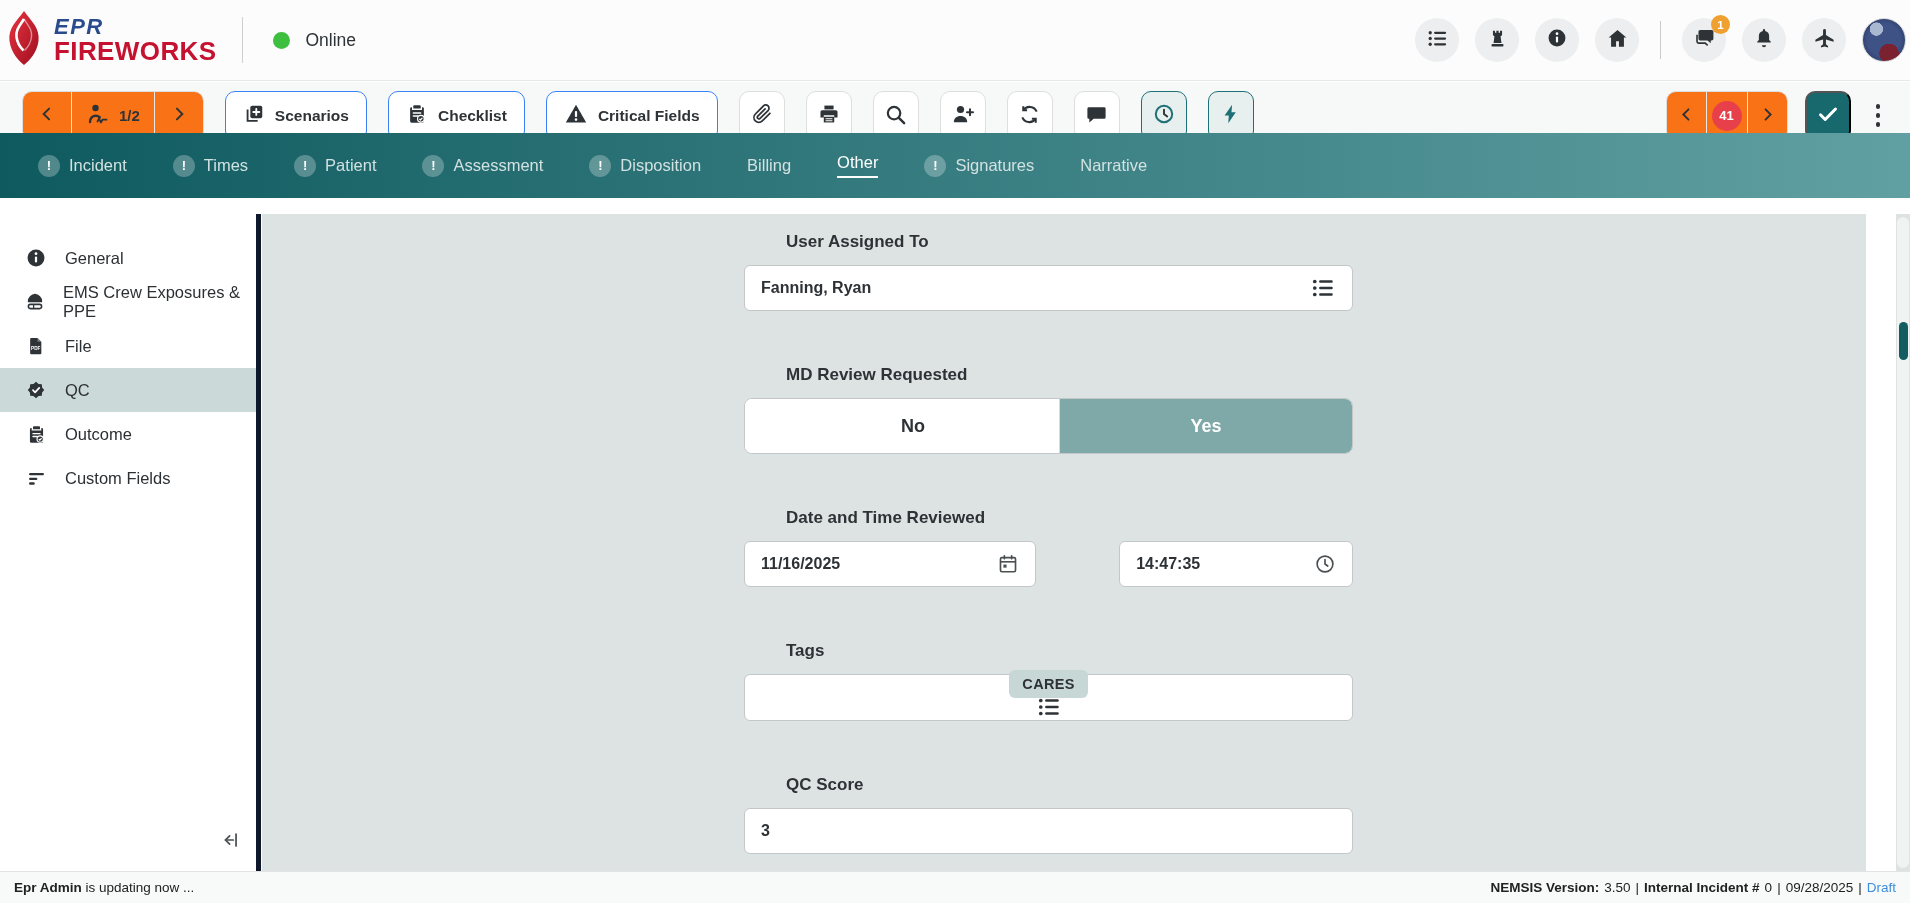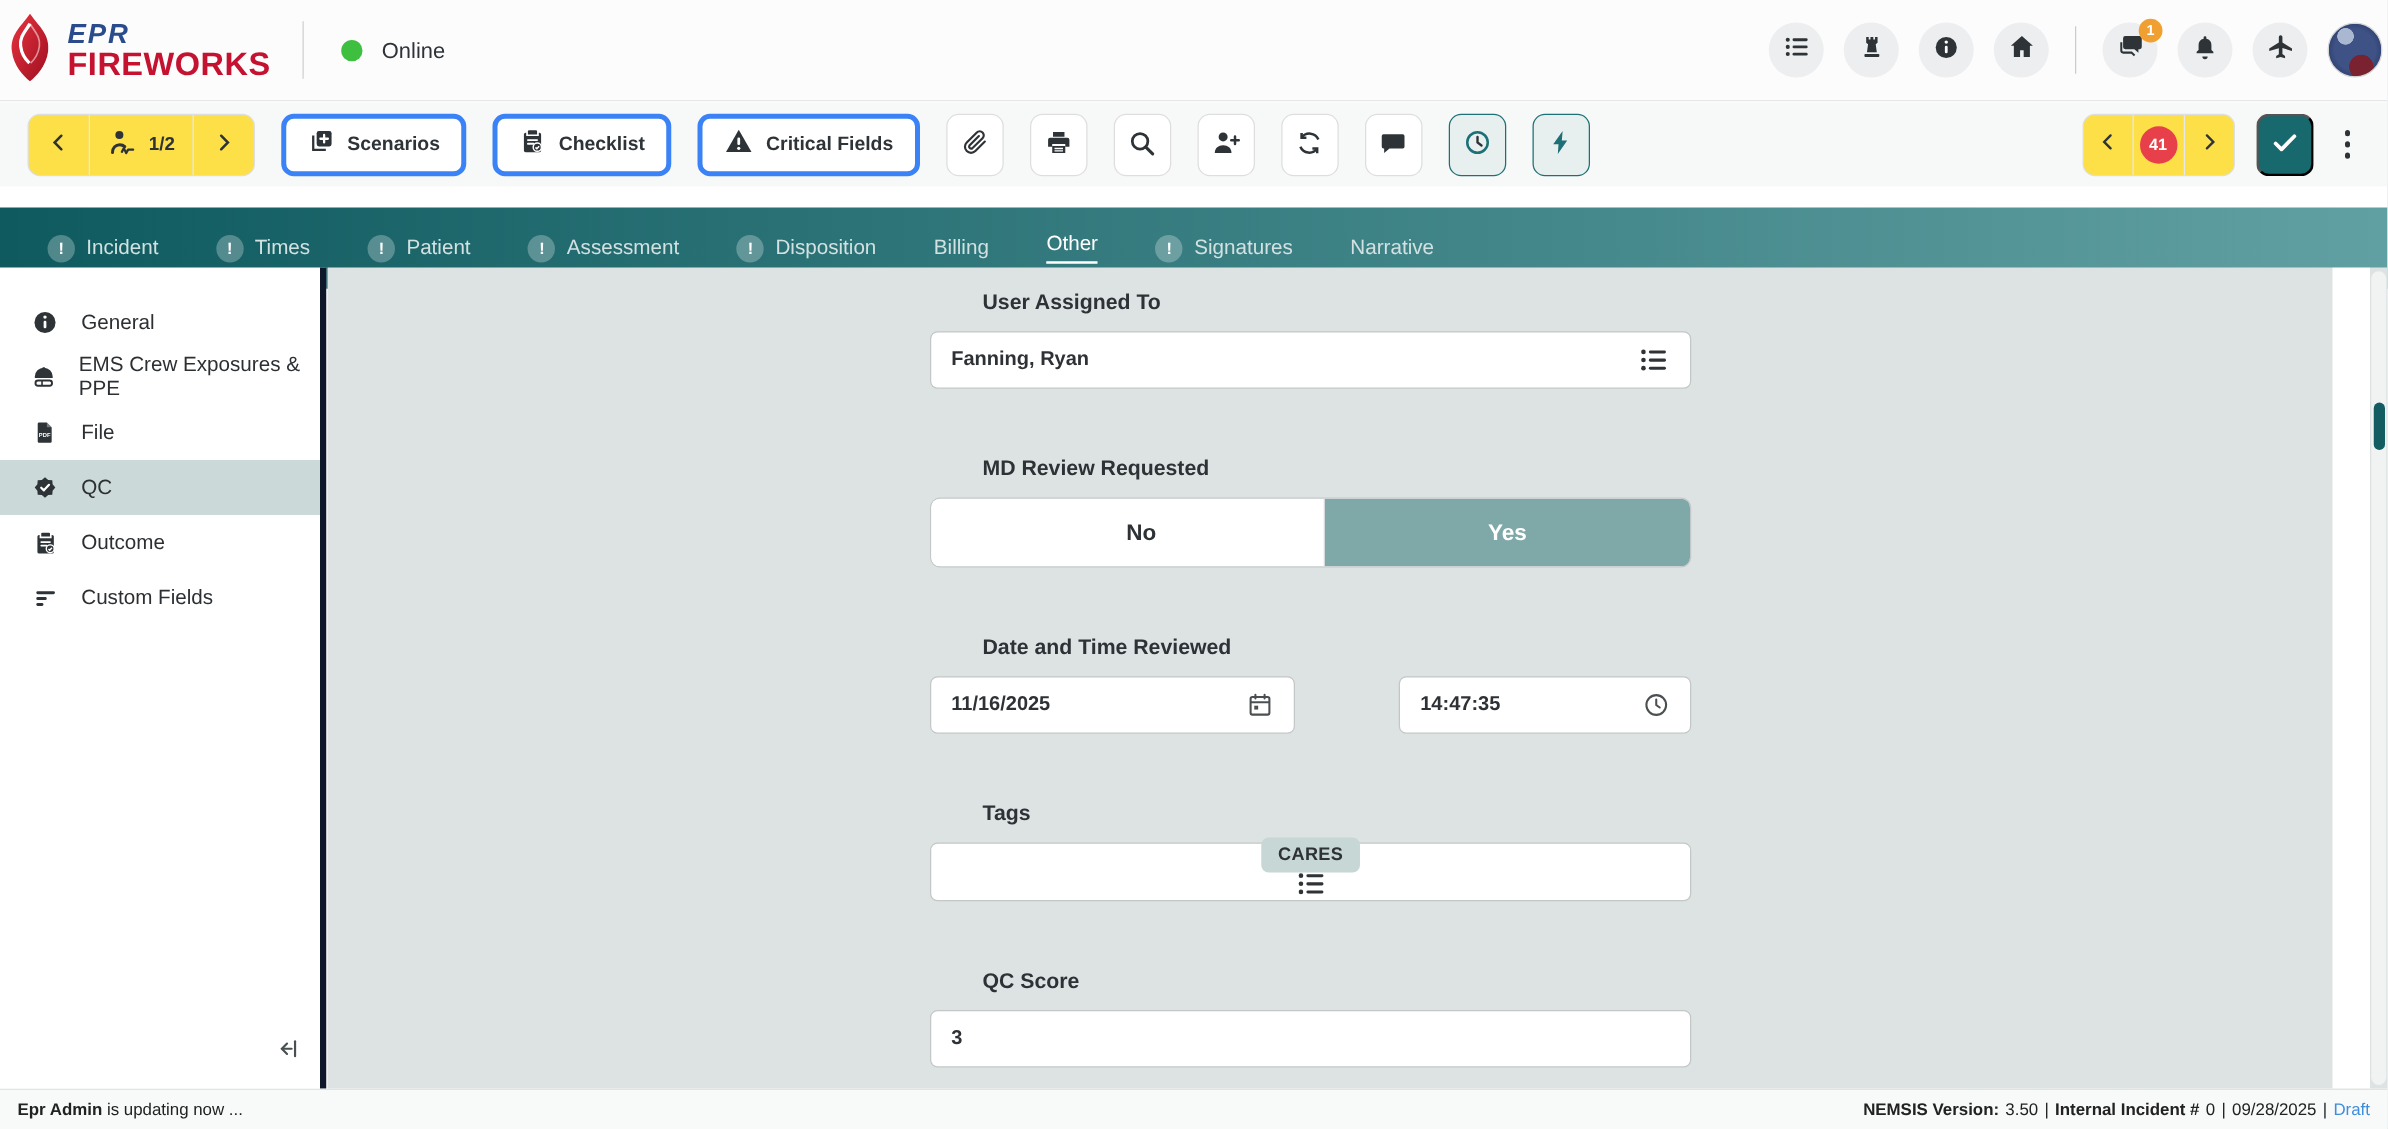--- a/index.html
+++ b/index.html
@@ -32,39 +32,39 @@
             background:
               radial-gradient(circle at 32% 24%, #aab7d0 0 15%, rgba(0,0,0,0) 16%),
               radial-gradient(circle at 62% 82%, #7a2230 0 22%, rgba(0,0,0,0) 23%),
               radial-gradient(circle at 50% 50%, #3f5286 0 55%, #1d2c52 100%);
             border:1px solid #d4d6d8; }
 
   
   .toolbar { position:absolute; top:82px; left:0; right:0; height:67px; background:#f7f8f8;
              display:flex; align-items:center; padding:0 22px; gap:21px; }
   .seg { display:flex; align-items:stretch; height:50px; border:1px solid #dedede; border-radius:10px;
-         background:#fde047; overflow:hidden; }
+         background:#f97316; overflow:hidden; }
   .seg-cell { display:flex; align-items:center; justify-content:center; padding:0 14px; gap:9px;
               border-right:1px solid #e8e8e8; font-size:15px; font-weight:600; }
   .seg-cell:last-child { border-right:none; }
-  .tbtn { height:50px; border:4px solid #3b82f6; border-radius:10px; background:#fff; display:flex;
+  .tbtn { height:50px; border:1px solid #3b82f6; border-radius:10px; background:#fff; display:flex;
           align-items:center; gap:10px; padding:0 17px; font-size:15.5px; font-weight:600; color:#2e3337; }
   .ibtn { width:46px; height:50px; border:1px solid #dedede; border-radius:10px; background:#fff;
           display:flex; align-items:center; justify-content:center; color:#2e3337; }
   .ibtn.active { background:#e7efef; border:1.5px solid #1d7075; }
   .toolbar-right { margin-left:auto; display:flex; align-items:center; gap:17px; }
   .badge-83 { width:30px; height:30px; border-radius:50%; background:#e8404a; color:#fff;
               font-size:13px; font-weight:700; display:flex; align-items:center; justify-content:center; }
   .save-btn { width:46px; height:50px; border-radius:10px; background:#17696e; display:flex;
               align-items:center; justify-content:center; }
   .kebab { display:flex; flex-direction:column; gap:4.5px; padding:0 8px; }
   .kebab i { width:4.5px; height:4.5px; border-radius:50%; background:#2e3337; }
 
   
-  .navbar { position:absolute; top:166px; left:0; right:0; height:65px;
+  .navbar { position:absolute; top:133px; left:0; right:0; height:65px;
             background:linear-gradient(90deg,#0e5a5f,#61a0a2);
             display:flex; align-items:center; padding-left:38px; gap:46px; }
   .tab { display:flex; align-items:center; gap:9px; font-size:16.5px; color:#d2e1e1; }
   .alert-badge { width:22px; height:22px; border-radius:50%; background:rgba(255,255,255,.27);
                  color:#fff; font-weight:700; font-size:13px; display:flex; align-items:center; justify-content:center; }
   .alert-badge::after { content:"!"; }
   .tab.active { color:#fff; font-weight:500; }
   .tab.active .tlabel { border-bottom:2px solid #fff; padding-bottom:4px; }
 
   

